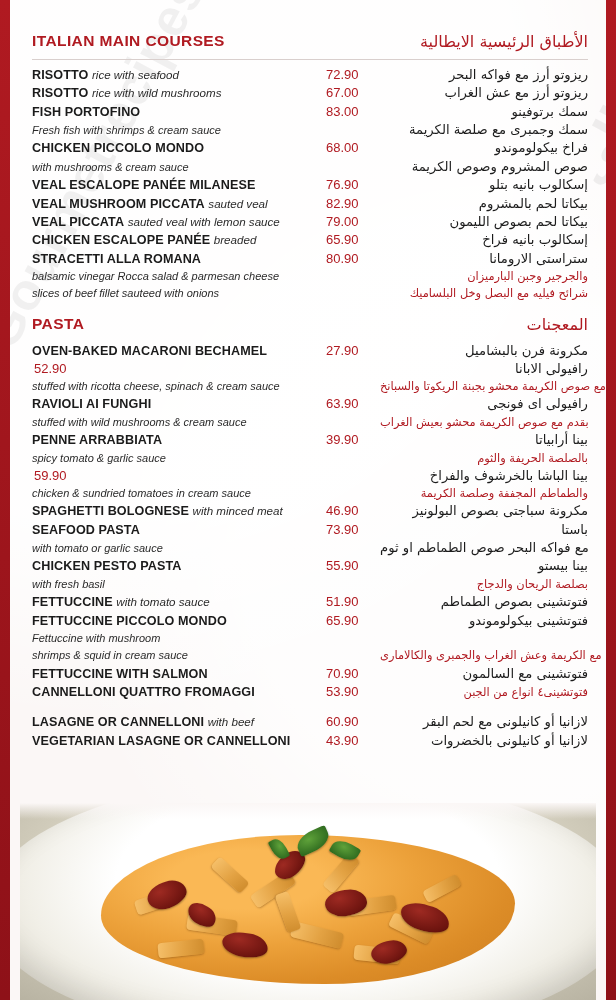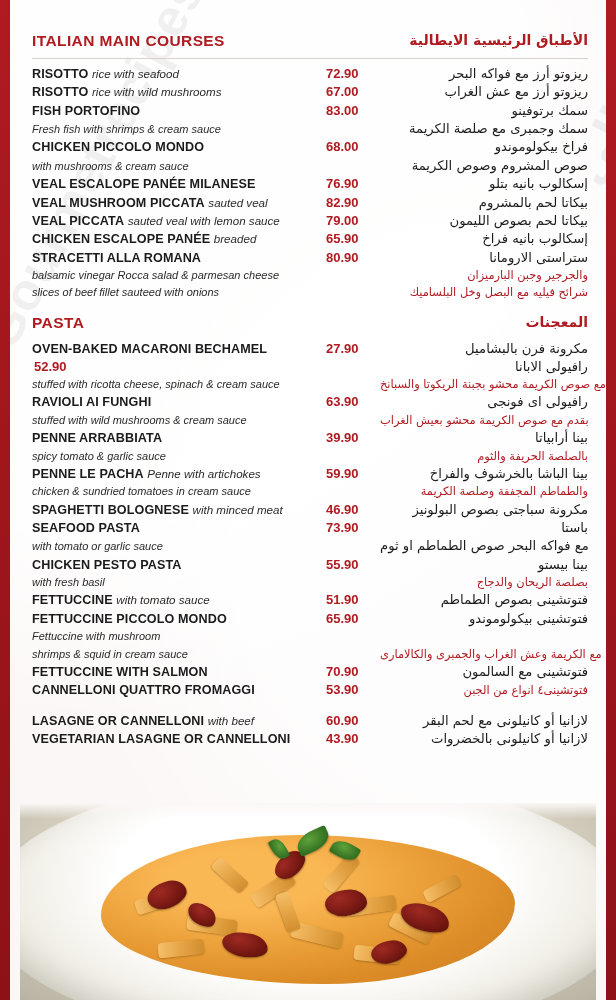--- a/index.html
+++ b/index.html
@@ -66,22 +66,22 @@
   }
   .sec-title {
     color:#b01a21;
     font-weight:bold;
     font-size:15.5px;
     letter-spacing:.4px;
   }
   .sec-title.pasta { font-size:15.5px; }
   .sec-title-ar {
     color:#b01a21;
-    font-weight:bold;
-    font-size:14px;
+    font-weight:normal;
+    font-size:16px;
     direction:rtl;
     font-family:"DejaVu Sans", sans-serif;
   }
 
   .rule {
     height:1px; background:#d9cfcd; margin:4px 0 6px 0;
   }
 
   
   .row {
@@ -95,21 +95,21 @@
     max-width:292px;
     font-size:12.6px;
     color:#1b1b1b;
     white-space:nowrap;
     overflow:visible;
   }
   .price {
     flex:0 0 56px;
     text-align:left;
     color:#b01a21;
-    font-weight:bold;
+    font-weight:normal;
     font-size:13px;
     padding-left:2px;
   }
   .ar {
     flex:1 1 auto;
     text-align:right;
     direction:rtl;
     font-family:"DejaVu Sans", sans-serif;
     font-size:13.2px;
     color:#1b1b1b;
@@ -285,21 +285,20 @@
           <div class="left"><span class="name">PENNE ARRABBIATA</span></div>
           <div class="price">39.90</div>
           <div class="ar">بينا أرابياتا</div>
         </div>
         <div class="row">
           <div class="left"><span class="sub">spicy tomato &amp; garlic sauce</span></div>
           <div class="price"></div>
           <div class="ar small">بالصلصة الحريفة والثوم</div>
         </div>
         <div class="row">
-          <div class="left"><span class="name">PENNE LE PACHA</span> <span class="desc">Penne with artichokes</span></div>
           <div class="price">59.90</div>
           <div class="ar">بينا الباشا بالخرشوف والفراخ</div>
         </div>
         <div class="row">
           <div class="left"><span class="sub">chicken &amp; sundried tomatoes in cream sauce</span></div>
           <div class="price"></div>
           <div class="ar small">والطماطم المجففة وصلصة الكريمة</div>
         </div>
         <div class="row">
           <div class="left"><span class="name">SPAGHETTI BOLOGNESE</span> <span class="desc">with minced meat</span></div>

